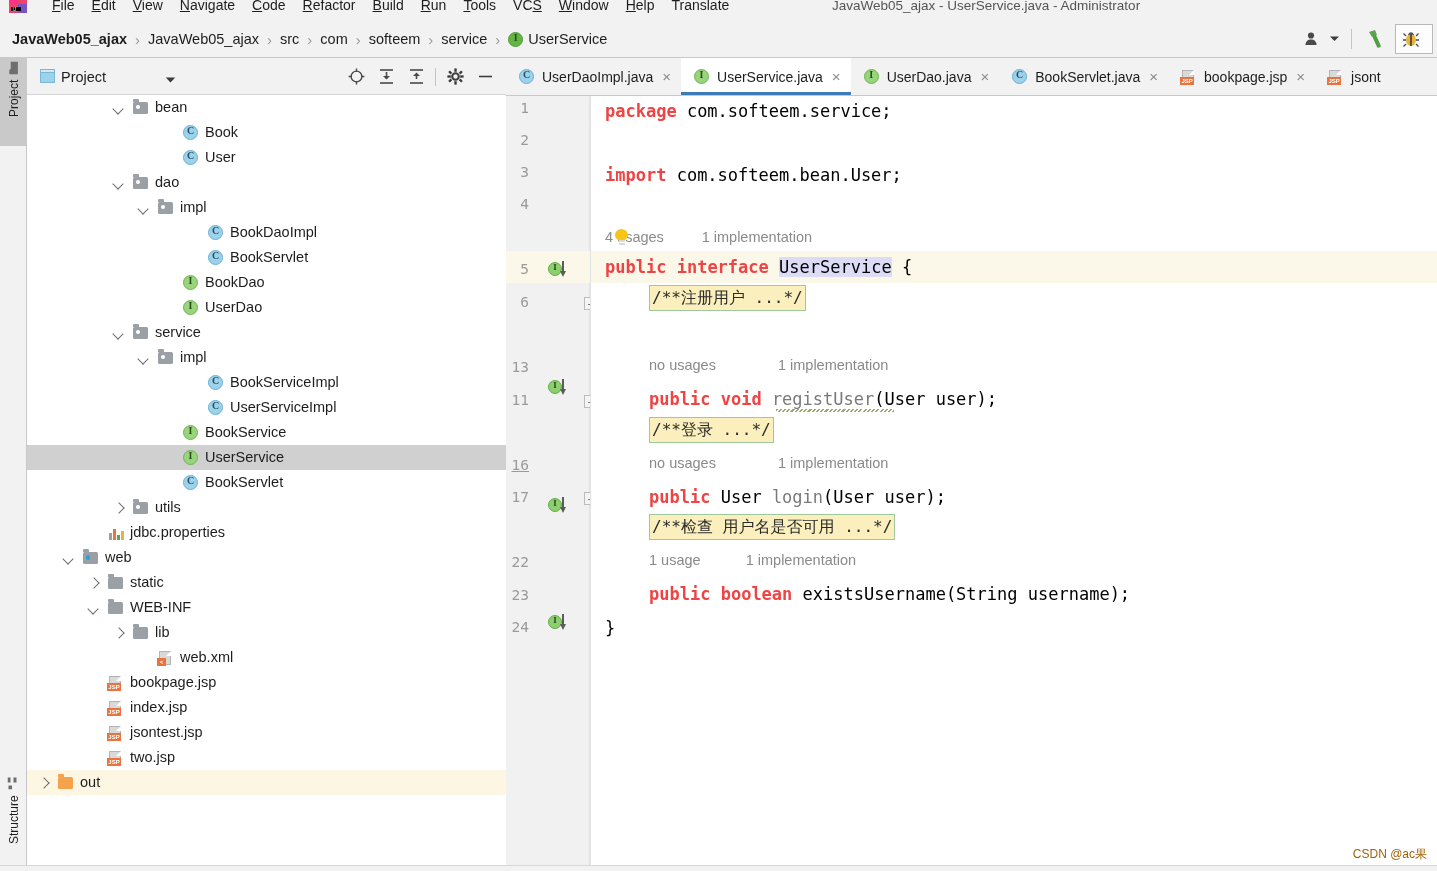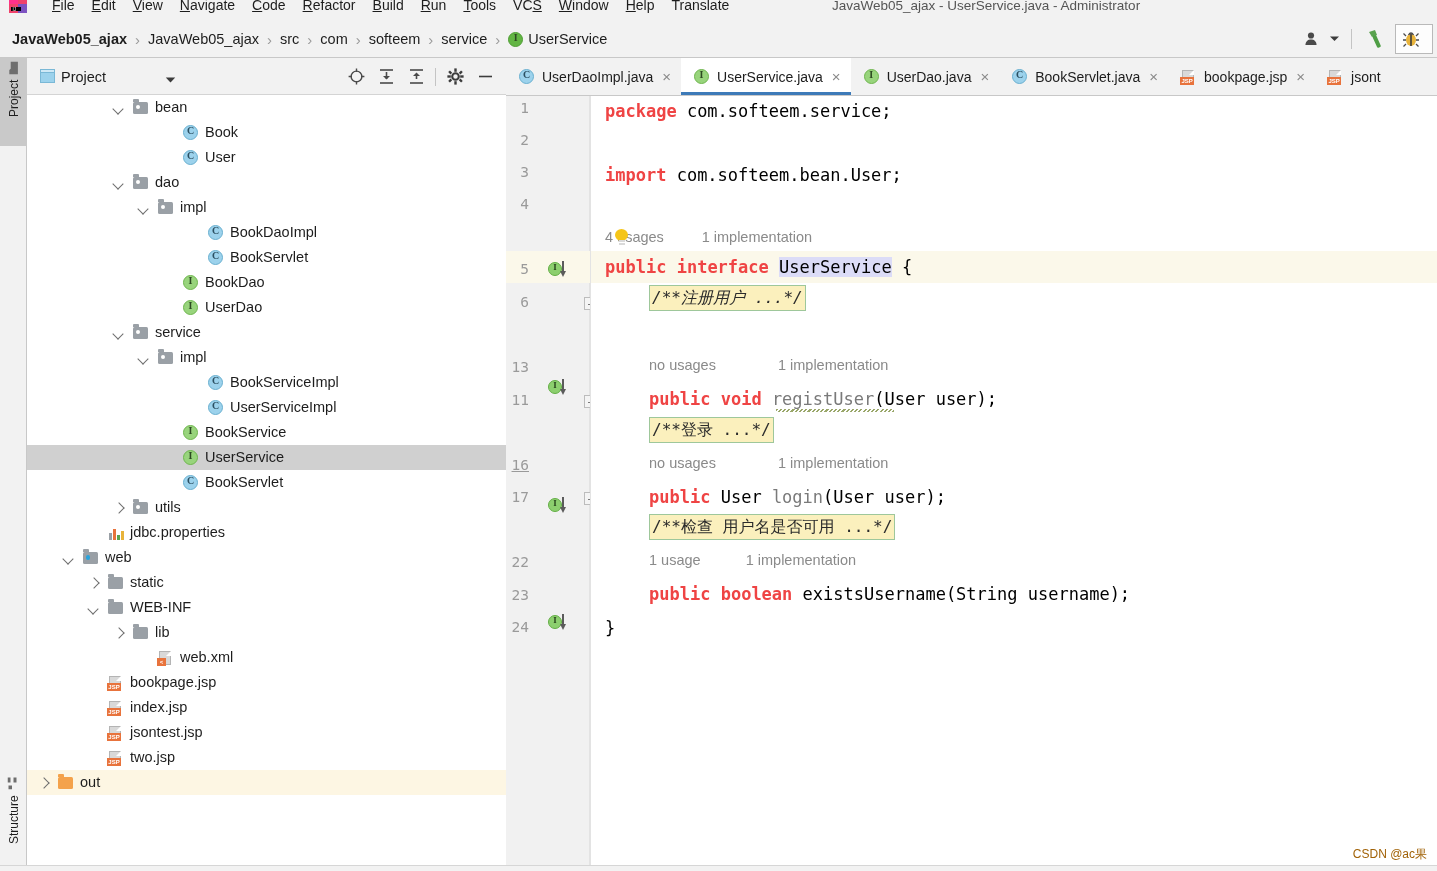--- a/index.html
+++ b/index.html
@@ -892,21 +892,21 @@
 
       <div class="hint" style="top:127px; left:14px;"><span>4 usages</span>		<span>1 implementation</span></div>
       <span class="bulb" style="top:133px; left:24px;">
         <span class="b"></span>
           <span class="s"></span>
           <span class="s2"></span>
       </span>
 
       <div class="crow" style="top:155px; left:14px;"><span class="kw">public</span><span> </span><span class="kw">interface</span><span> </span><span class="id sel-ident">UserService</span><span> </span><span class="id">{</span></div>
 
-      <div class="foldcomment" style="top:189px; left:58px;font-style:italic;">/**注册用户 ...*/</div>
+      <div class="foldcomment" style="top:189px; left:58px;">/**注册用户 ...*/</div>
 
       <div class="hint" style="top: 255px; left: 58px;"><span>no usages</span>		<span>1 implementation</span></div>
 
       <div class="crow" style="top: 287px; left: 58px;"><span class="kw">public</span><span> </span><span class="kw">void</span><span> </span><span class="fn">registUser</span><span class="id">(User user);</span></div>
       <div class="squig" style="top: 313px; left: 185px; width: 118px;"></div>
 
       <div class="foldcomment" style="left: 58px; top: 321px;">/**登录 ...*/</div>
 
       <div class="hint" style="top: 353px; left: 58px;"><span>no usages</span>		<span>1 implementation</span></div>
 

